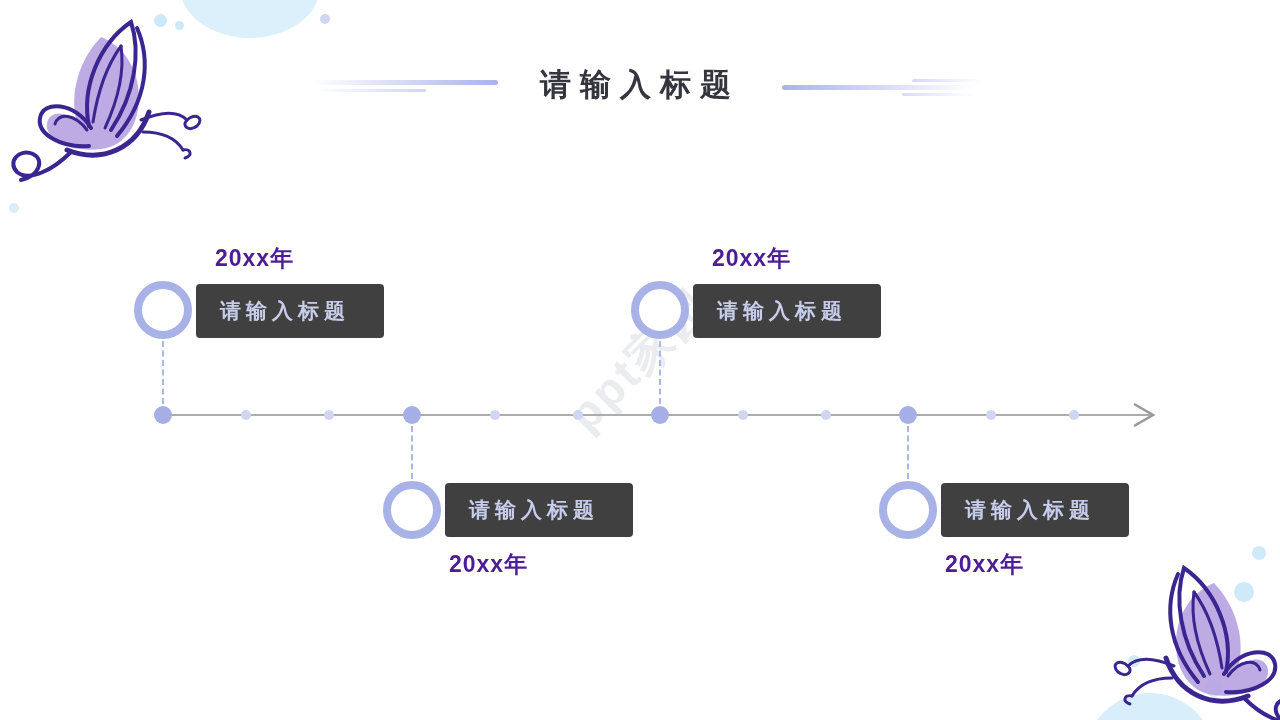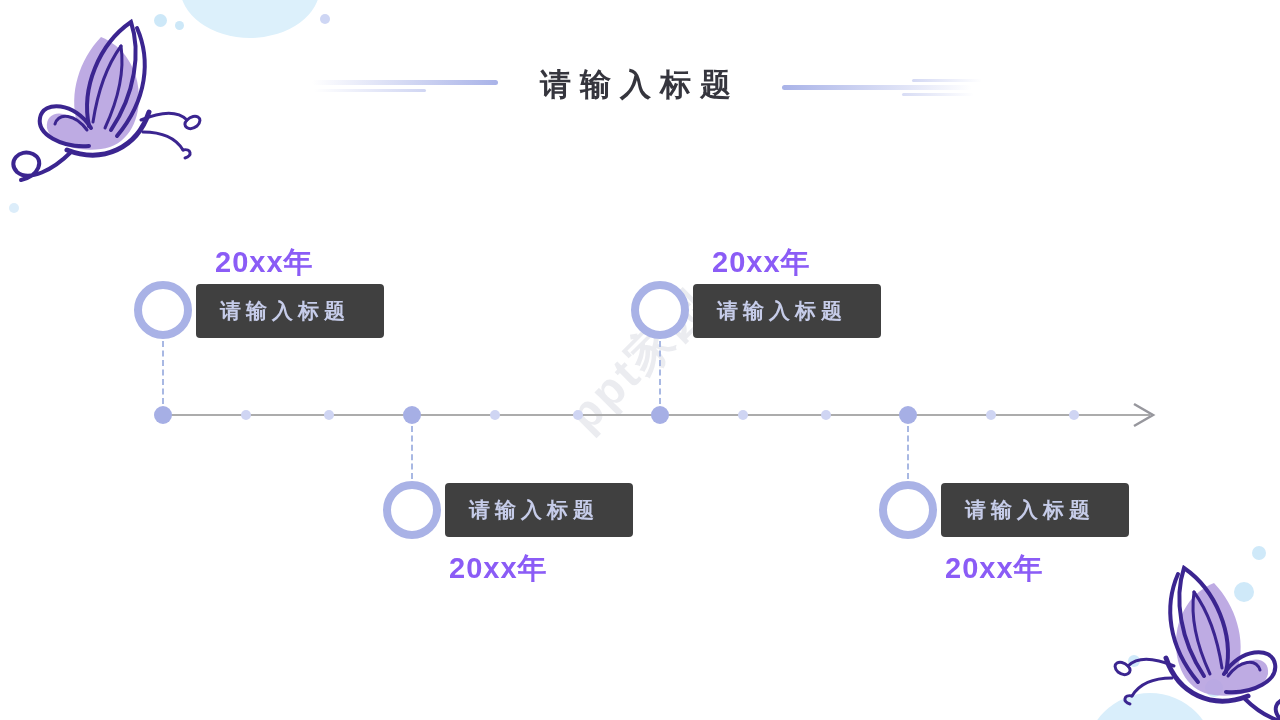--- a/index.html
+++ b/index.html
@@ -45,21 +45,21 @@
   .node { position:absolute; top:406px; width:18px; height:18px; border-radius:50%; background:#a6afe5; }
   .tick { position:absolute; top:410px; width:10px; height:10px; border-radius:50%; background:#cfd5f3; }
   .connector { position:absolute; width:0; border-left:2px dashed #a8b8e3; }
 
   .milestone { position:absolute; width:270px; height:116px; }
   .ms-circle { position:absolute; width:42px; height:42px; border:8px solid #a9b2e6;
     border-radius:50%; background:#fff; }
   .ms-box { position:absolute; width:188px; height:54px; background:#404040; border-radius:4px;
     display:flex; align-items:center; padding-left:24px; box-sizing:border-box;
     font-size:21px; font-weight:700; letter-spacing:5px; color:#c6cce9; }
-  .ms-year { position:absolute; font-size:29px; font-weight:700; letter-spacing:1px; color:#8b5cf6; }
+  .ms-year { position:absolute; font-size:23px; font-weight:700; letter-spacing:1px; color:#4c1d95; }
 
   .ms-above .ms-year  { left:81px; top:0; }
   .ms-above .ms-circle{ left:0;   top:38px; }
   .ms-above .ms-box   { left:62px; top:41px; }
   .ms-below .ms-circle{ left:0;   top:0; }
   .ms-below .ms-box   { left:62px; top:2px; }
   .ms-below .ms-year  { left:66px; top:68px; }
 
   .butterfly { position:absolute; overflow:visible; }
   .butterfly.mirrored { transform:scale(-1,1); }

